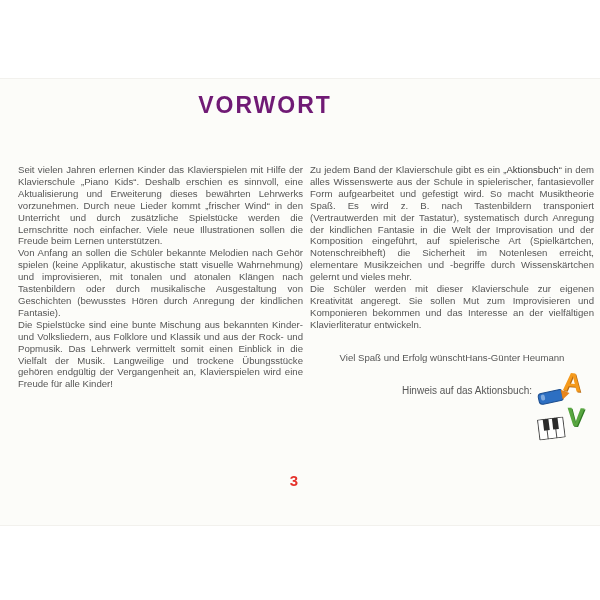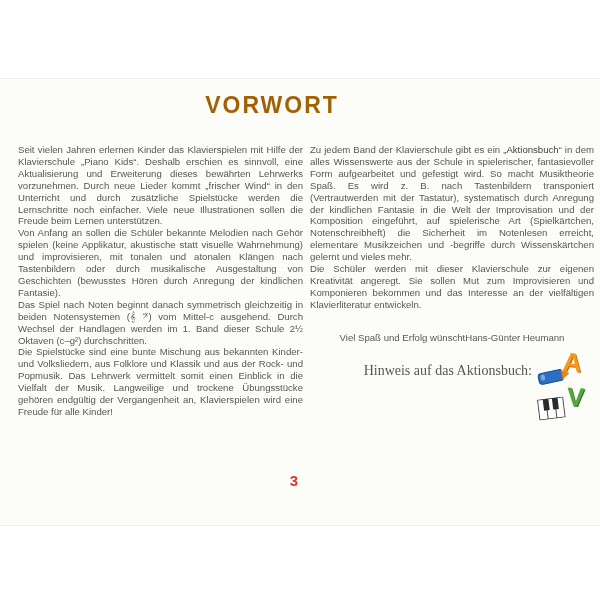--- a/index.html
+++ b/index.html
@@ -5,38 +5,38 @@
   html,body { margin:0; padding:0; background:#ffffff; }
   .canvas {
     position:relative; width:600px; height:600px; overflow:hidden;
     background:#ffffff; font-family:"Liberation Sans", sans-serif;
   }
   .page-bg {
     position:absolute; top:78px; left:0; width:600px; height:446px;
     background:#fcfcf9; border-top:1px solid #f2f1ed; border-bottom:1px solid #f2f1ed;
   }
   .title {
-    position:absolute; top:92px; left:7px; width:530px; text-align:center;
-    font-weight:bold; font-size:23px; letter-spacing:2px; color:#a16207;
+    position:absolute; top:92px; left:0; width:530px; text-align:center;
+    font-weight:bold; font-size:23px; letter-spacing:2px; color:#701a75;
   }
   .col {
-    position:absolute; top:144px; width:285px;
+    position:absolute; top:164px; width:285px;
     font-size:9.6px; line-height:11.9px; color:#565656; text-align:justify;
   }
   .col p { margin:0; }
   .col-left  { left:18px; }
   .col-right { left:310px; width:284px; }
   .inline-bold { font-weight:normal; color:#3d3d3d; }
   .signature-row { display:flex; justify-content:center; margin-top:21px; }
   .hints {
     margin-top:10px; display:flex; flex-direction:column;
     align-items:flex-end; gap:2px; padding-right:10px;
   }
   .hint-row { display:flex; align-items:center; gap:6px; height:34px; }
-  .hint-label { font-size:14px; color:#565656; white-space:nowrap;font-family:Liberation Serif, serif; }
+  .hint-label { font-size:10px; color:#565656; white-space:nowrap; }
   .icon-box { position:relative; width:46px; height:34px; flex:0 0 auto; }
   
   .icon-a .letter {
     position:absolute; right:2px; top:-5px; font-size:26px; font-weight:bold;
     color:#f59a1c; text-shadow:1px 1px 0 #b96a12; transform:rotate(5deg); line-height:1;
   }
   .icon-a .crayon {
     position:absolute; left:0; bottom:5px; width:23px; height:10px;
     background:#2d6fc2; border:1px solid #1d4e8f;
     border-radius:4px 2px 2px 4px; transform:rotate(-12deg);
@@ -65,21 +65,20 @@
 <body>
 
 <div class="canvas">
   <div class="page-bg"></div>
 
   <div class="title">VORWORT</div>
 
   <div class="col col-left">
     <p>Seit vielen Jahren erlernen Kinder das Klavierspielen mit Hilfe der Klavierschule „Piano Kids“. Deshalb erschien es sinnvoll, eine Aktualisierung und Erweiterung dieses bewährten Lehrwerks vorzunehmen. Durch neue Lieder kommt „frischer Wind“ in den Unterricht und durch zusätzliche Spielstücke werden die Lernschritte noch einfacher. Viele neue Illustrationen sollen die Freude beim Lernen unterstützen.</p>
     <p>Von Anfang an sollen die Schüler bekannte Melodien nach Gehör spielen (keine Applikatur, akustische statt visuelle Wahrnehmung) und improvisieren, mit tonalen und atonalen Klängen nach Tastenbildern oder durch musikalische Ausgestaltung von Geschichten (bewusstes Hören durch Anregung der kindlichen Fantasie).</p>
-    <p>Das Spiel nach Noten beginnt danach symmetrisch gleichzeitig in beiden Notensystemen (𝄞 𝄢) vom Mittel-c ausgehend. Durch Wechsel der Handlagen werden im 1. Band dieser Schule 2½ Oktaven (c–g²) durchschritten.</p>
     <p>Die Spielstücke sind eine bunte Mischung aus bekannten Kinder- und Volksliedern, aus Folklore und Klassik und aus der Rock- und Popmusik. Das Lehrwerk vermittelt somit einen Einblick in die Vielfalt der Musik. Langweilige und trockene Übungsstücke gehören endgültig der Vergangenheit an, Klavierspielen wird eine Freude für alle Kinder!</p>
   </div>
 
   <div class="col col-right">
     <p><span>Zu jedem Band der Klavierschule gibt es ein „</span><span class="inline-bold">Aktionsbuch</span><span>“ in dem alles Wissenswerte aus der Schule in spielerischer, fantasievoller Form aufgearbeitet und gefestigt wird. So macht Musiktheorie Spaß. Es wird z. B. nach Tastenbildern transponiert (Vertrautwerden mit der Tastatur), systematisch durch Anregung der kindlichen Fantasie in die Welt der Improvisation und der Komposition eingeführt, auf spielerische Art (Spielkärtchen, Notenschreibheft) die Sicherheit im Notenlesen erreicht, elementare Musikzeichen und -begriffe durch Wissenskärtchen gelernt und vieles mehr.</span></p>
     <p>Die Schüler werden mit dieser Klavierschule zur eigenen Kreativität angeregt. Sie sollen Mut zum Improvisieren und Komponieren bekommen und das Interesse an der vielfältigen Klavierliteratur entwickeln.</p>
 
     <div class="signature-row">
       <span>Viel Spaß und Erfolg wünscht</span>
       <span>Hans-Günter Heumann</span>

